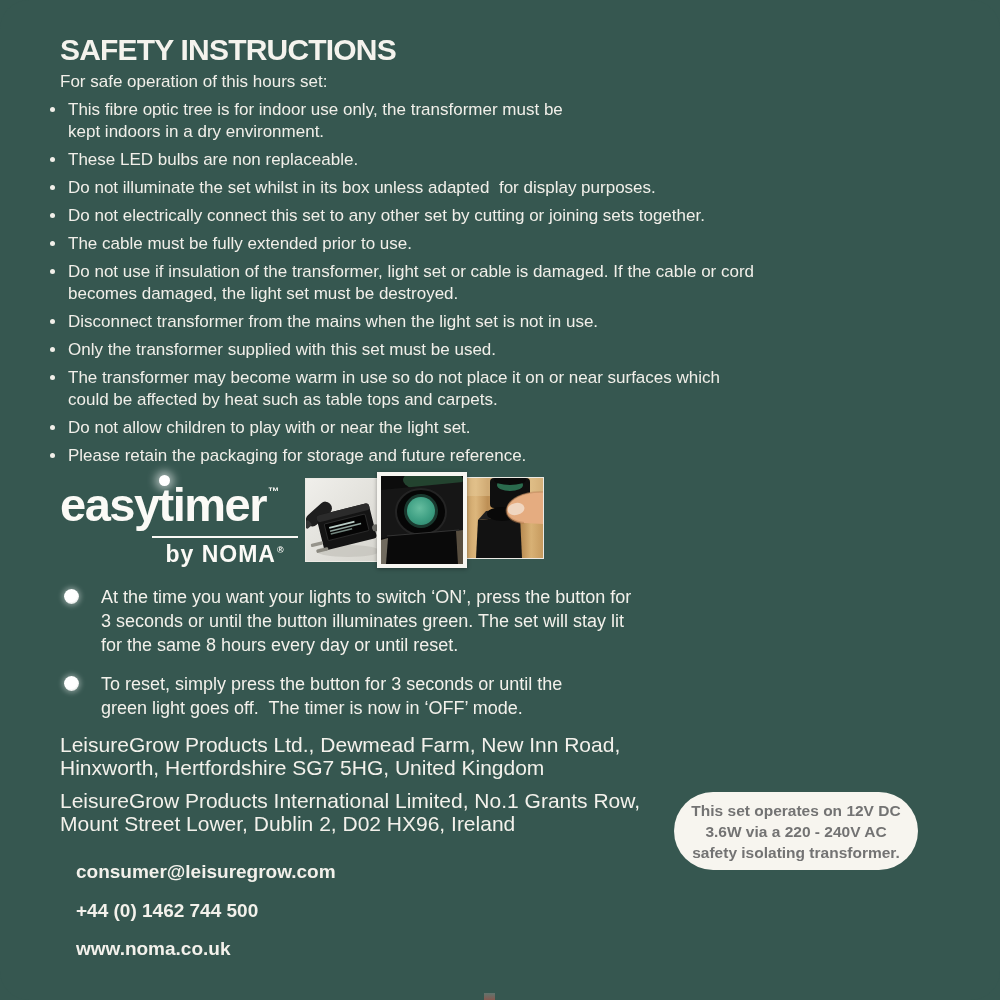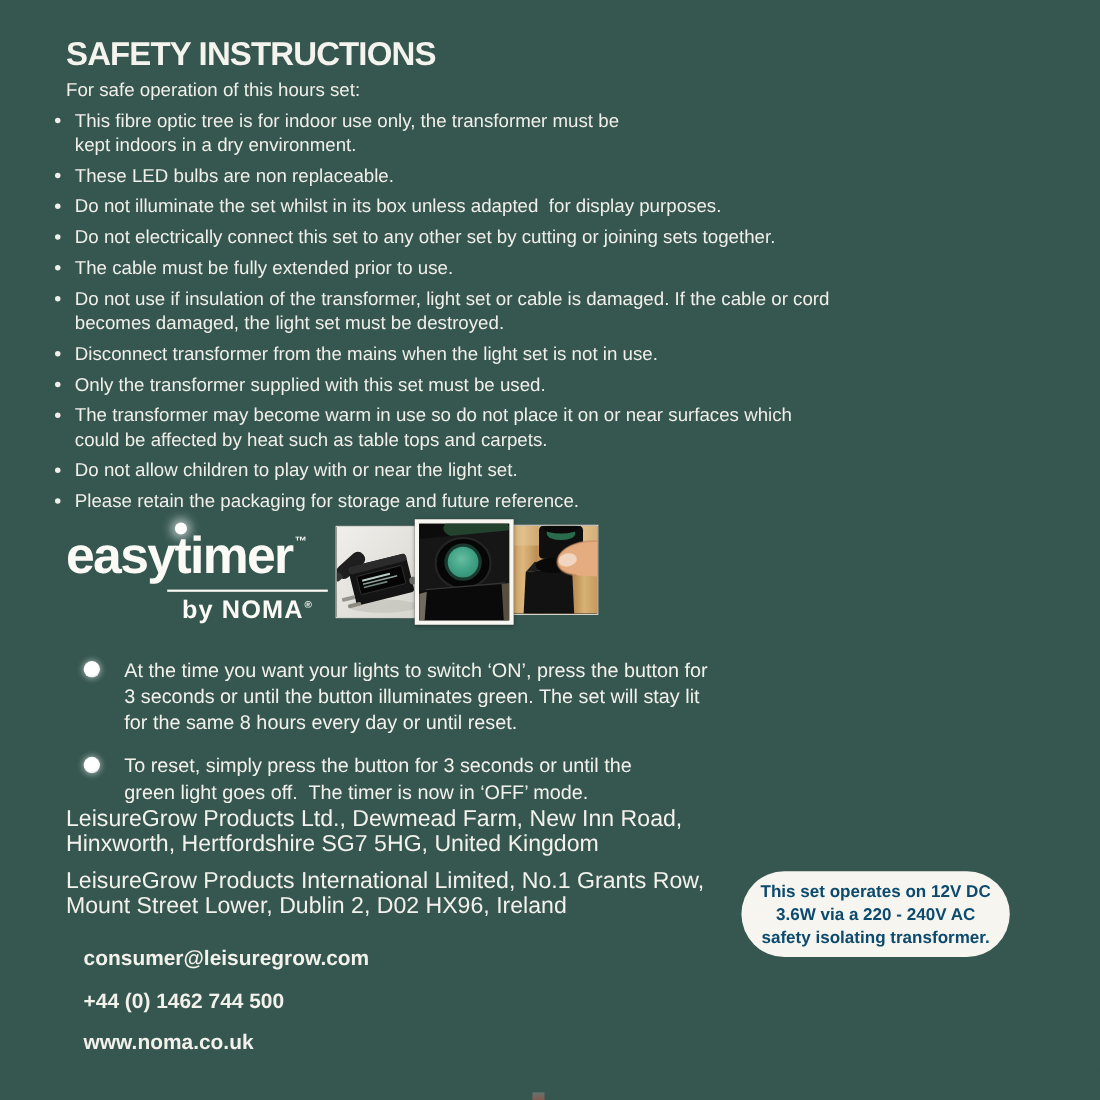--- a/index.html
+++ b/index.html
@@ -27,35 +27,35 @@
   .logo-reg{font-size:9px;position:relative;top:-9px;margin-left:1px;}
 
   
   .photo{position:absolute;overflow:hidden;background:#111;}
   .photo svg{display:block;width:100%;height:100%;}
   #photo1{left:305px;top:478px;width:79px;height:82px;border:1px solid #eceae4;z-index:1;}
   #photo2{left:377px;top:472px;width:82px;height:88px;border:4px solid #f7f6f1;z-index:2;
           box-shadow:0 1px 4px rgba(0,0,0,.35);}
   #photo3{left:463px;top:477px;width:79px;height:80px;border:1px solid #eceae4;z-index:1;}
 
-  .timer{position:absolute;left:60px;top:581px;width:660px;list-style:none;margin:16px;padding:0;}
+  .timer{position:absolute;left:60px;top:581px;width:660px;list-style:none;margin:4px;padding:0;}
   .t-item{position:relative;padding-left:37px;margin-bottom:15px;font-size:18px;line-height:24px;
           color:#f3f1eb;white-space:pre-wrap;}
   .t-dot{position:absolute;left:0;top:4px;width:15px;height:15px;border-radius:50%;
          background:radial-gradient(circle at 45% 40%, #ffffff 55%, #ccd4cf 90%);
          box-shadow:0 0 5px 2px rgba(255,255,255,.35);}
 
   .addresses{position:absolute;left:60px;top:734px;width:700px;}
   .addr{margin:0 0 11px 0;font-size:21px;font-weight:400;line-height:22.5px;white-space:pre-wrap;
         color:#f3f1eb;}
   .contact{position:absolute;left:60px;top:845px;width:420px;}
   .contact p{margin:16px;font-size:19px;font-weight:700;line-height:22.5px;color:#f3f1eb;}
 
   .pill{position:absolute;left:674px;top:792px;width:244px;height:78px;border-radius:40px;
-        background:#f7f5ef;color:#0c4a6e;display:flex;align-items:center;justify-content:center;
+        background:#f7f5ef;color:#737373;display:flex;align-items:center;justify-content:center;
         text-align:center;font-size:15.5px;font-weight:700;line-height:21px;white-space:pre-wrap;}
 
   .cutoff{position:absolute;left:484px;top:993px;width:11px;height:7px;
           background:linear-gradient(#72817b,#a65a50);opacity:.7;}
 </style>
 </head>
 <body>
 
 <div class="page">
 

